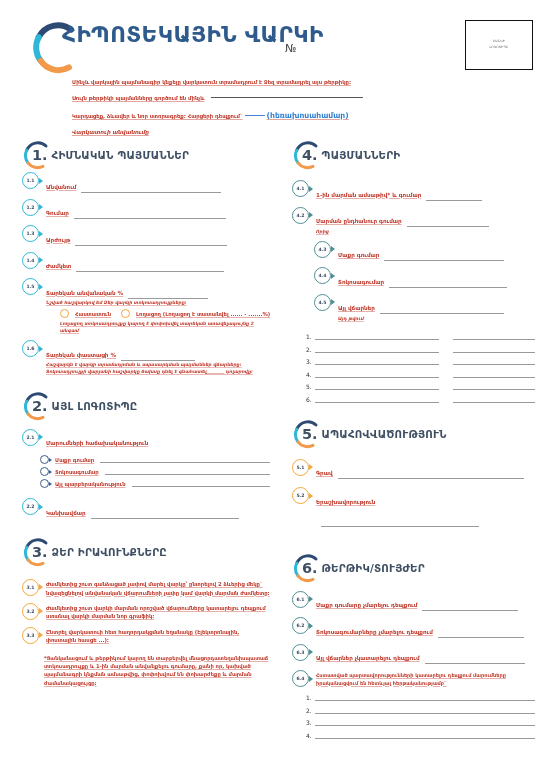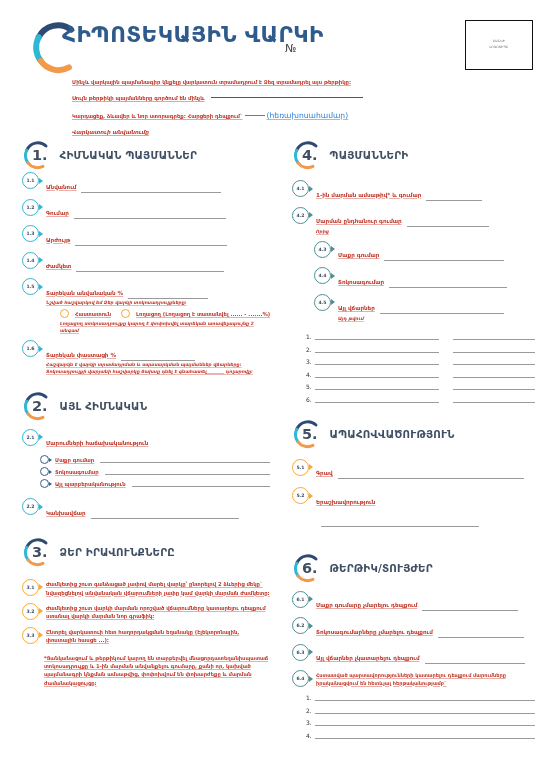--- a/index.html
+++ b/index.html
@@ -105,21 +105,21 @@
   .intro-line .rule-short {
     display: inline-block;
     width: 20px;
     border-bottom: 0.8px solid #4a7fd4;
     margin: 0 2px;
     vertical-align: 2px;
   }
   .intro-link {
     color: #2f7fd1;
     font-size: 7.6px;
-    font-weight: normal;
+    font-weight: bold;
     text-decoration: none;
   }
   .intro-italic {
     font-style: italic;
   }
 
   
   .columns {
     position: absolute;
     top: 138px;
@@ -157,21 +157,21 @@
     font-weight: bold;
     color: #3f4f63;
     margin-left: 10px;
     z-index: 2;
   }
   .sec-title {
     position: relative;
     font-size: 10.3px;
     font-weight: bold;
     color: #3f4f63;
-    margin-left: 12px;
+    margin-left: 4px;
     letter-spacing: 0.2px;
     z-index: 2;
   }
 
   
   .row {
     position: relative;
     display: flex;
     align-items: flex-start;
     margin-bottom: 6px;
@@ -437,21 +437,21 @@
     </div>
 
     <div class="section" style="margin-top:14px">
       <div class="sec-head">
         <svg class="sec-arc" viewBox="0 0 100 100">
           <path d="M 80 20 A 40 40 0 0 0 16 34" fill="none" stroke="#2e4a73" stroke-width="10" stroke-linecap="round"></path>
           <path d="M 16 34 A 40 40 0 0 0 20 76" fill="none" stroke="#2fb7d6" stroke-width="10" stroke-linecap="round"></path>
           <path d="M 20 76 A 40 40 0 0 0 70 88" fill="none" stroke="#f2994a" stroke-width="10" stroke-linecap="round"></path>
         </svg>
         <span class="sec-num">2.</span>
-        <span class="sec-title">ԱՅԼ ՀԻՄՆԱԿԱՆ</span>
+        <span class="sec-title">ԱՅԼ ԼՈԳՈՏԻՊԸ</span>
       </div>
 
       <div class="row" style="margin-top:6px">
         <div class="badge">2.1</div>
         <div class="row-body">
           <span class="row-label">Մարումների հաճախականություն</span>
         </div>
       </div>
 
       <div class="radio-row" style="margin-left:18px">

